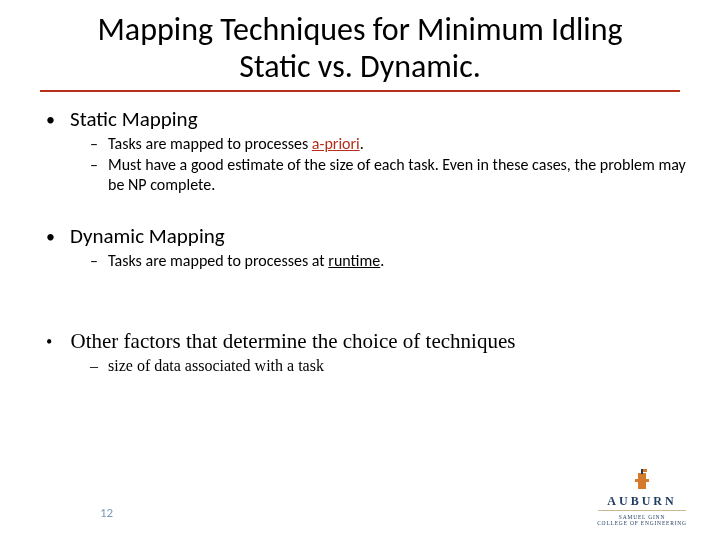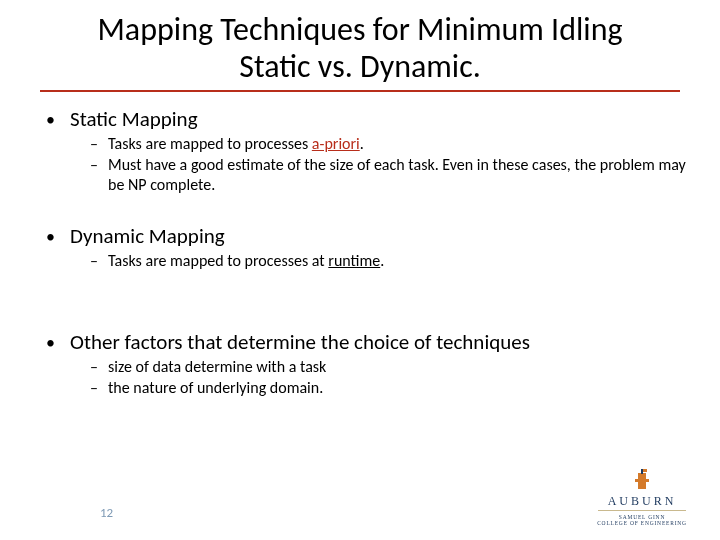--- a/index.html
+++ b/index.html
@@ -2,32 +2,32 @@
 <html><head>
 <meta charset="utf-8">
 <style>
   * { box-sizing: border-box; margin: 0; padding: 0; }
   html, body { width: 720px; height: 540px; background: #fff; font-family: Calibri, "Segoe UI", Arial, sans-serif; color: #000; }
   .slide { width: 720px; height: 540px; position: relative; padding: 12px 0 0 0; }
   .title { text-align: center; font-size: 32px; line-height: 1.15; padding: 0 40px 4px 40px; border-bottom: 2.5px solid #b82e1b; margin: 0 40px 8px 40px; }
   .content { padding: 2px 24px 0 46px; font-size: 18px; }
   ul.lvl1 { list-style: none; }
   ul.lvl1 > li { margin: 4px 0 28px 0; }
-  ul.lvl1 > li.tight { margin-bottom: 6px; }
+  ul.lvl1 > li.tight { margin-bottom: 6px; font-family: Liberation Serif, serif; }
   ul.lvl1 > li::before { content: "•"; display: inline-block; width: 20px; }
   ul.lvl1 > li > .bhead { font-size: 21px; }
   ul.lvl2 { list-style: none; padding-left: 44px; margin-top: 2px; }
   ul.lvl2 > li { font-size: 16px; line-height: 1.25; margin: 1px 0; text-indent: -18px; padding-left: 18px; }
   ul.lvl2 > li::before { content: "–"; display: inline-block; width: 18px; text-indent: 0; }
   .underline { text-decoration: underline; margin-top: 24px; }
   .accent { color: #b82e1b; }
   .pagenum { position: absolute; bottom: 20px; left: 100px; font-size: 13px; color: #7e9ab5; }
   .logo { position: absolute; bottom: 14px; right: 28px; text-align: center; width: 100px; }
   .logo .mark { display:flex; justify-content:center; margin-bottom:2px;}
-  .logo .au { font-family: Georgia, "Times New Roman", serif; font-size: 12px; letter-spacing: 3px; color: #1f3a5f; line-height:1; }
+  .logo .au { font-family: Georgia, "Times New Roman", serif; font-size: 12px; letter-spacing: 3px; color: #1f3a5f; line-height:1;font-weight:bold; }
   .logo .rule { height:1px; background:#c9b98e; margin:3px 6px; }
   .logo .coll { font-size: 5.5px; letter-spacing: 0.8px; color: #1f3a5f; line-height:1.1; font-family: Georgia, serif; }
 </style>
 </head>
 <body>
 
 <div class="slide">
 
   <div class="title">
     <span>Mapping Techniques for Minimum Idling</span><br>
@@ -47,22 +47,21 @@
       <li style="margin-top:16px; margin-bottom:58px;">
         <span class="bhead">Dynamic Mapping</span>
         <ul class="lvl2">
           <li><span>Tasks are mapped to processes at </span><span class="underline">runtime</span><span>.</span></li>
         </ul>
       </li>
 
       <li class="tight">
         <span class="bhead">Other factors that determine the choice of techniques</span>
         <ul class="lvl2">
-          <li><span>size of data determine with a task</span></li>
-          <li><span>the nature of underlying domain.</span></li>
+          <li><span>size of data associated with a task</span></li>
         </ul>
       </li>
     </ul>
   </div>
 
   <div class="pagenum">12</div>
 
   <div class="logo">
     <div class="mark">
       <svg width="20" height="24" viewBox="0 0 20 24">

